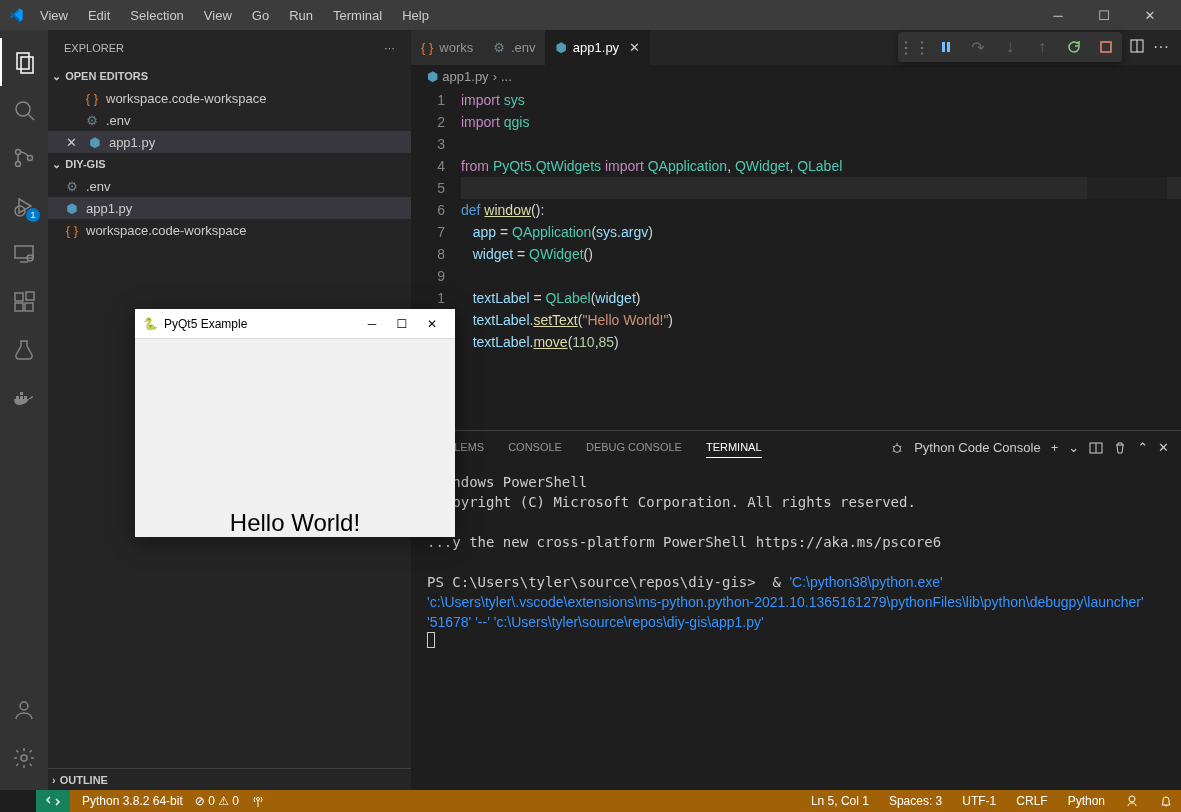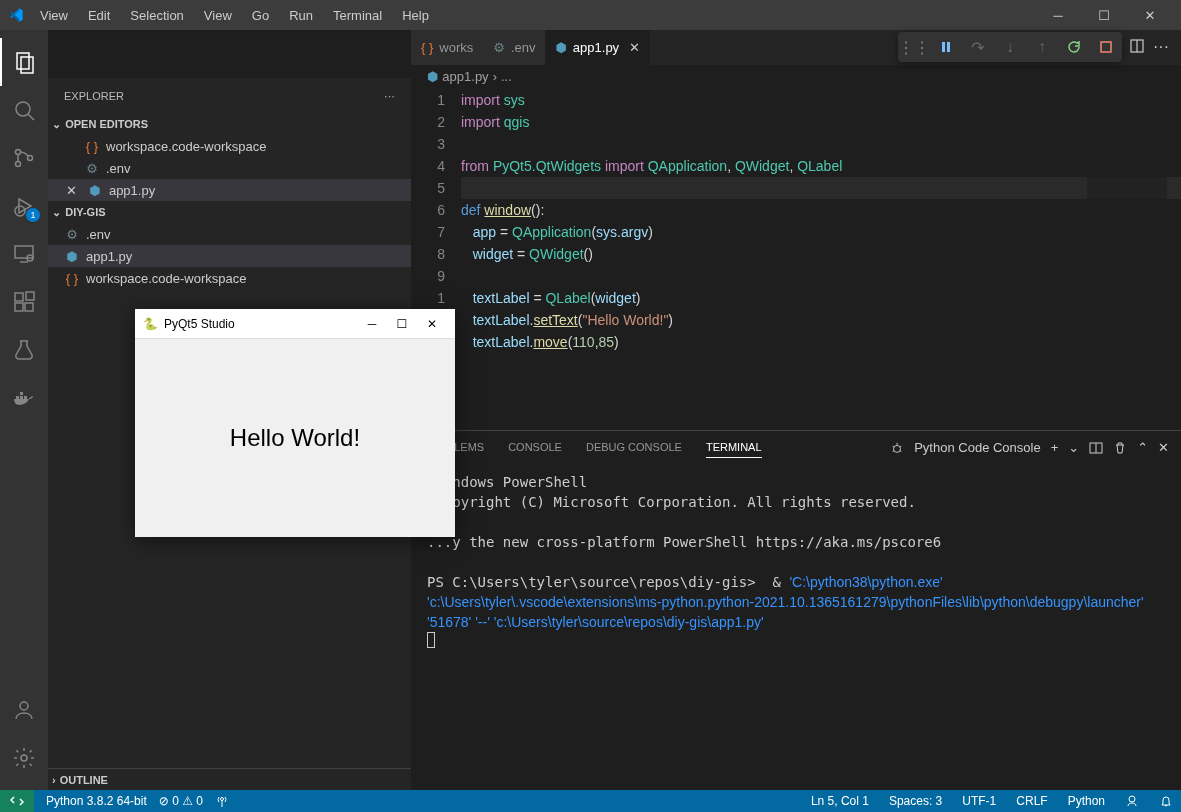--- a/index.html
+++ b/index.html
@@ -15,21 +15,21 @@
 .titlebar .win-btn { width: 46px; height: 30px; display: flex; align-items: center; justify-content: center; color: #cccccc; cursor: pointer; }
 
 
 .main { display: flex; height: 760px; }
 .activitybar { width: 48px; background: #333333; display: flex; flex-direction: column; align-items: center; padding-top: 8px; }
 .activitybar .icon { width: 48px; height: 48px; display: flex; align-items: center; justify-content: center; color: #858585; cursor: pointer; position: relative; }
 .activitybar .icon.active { color: #ffffff; border-left: 2px solid #ffffff; }
 .activitybar .bottom-icons { margin-top: auto; margin-bottom: 8px; }
 .activitybar .badge { position: absolute; right: 8px; bottom: 8px; background: #007acc; color: #fff; border-radius: 50%; width: 14px; height: 14px; font-size: 9px; display: flex; align-items: center; justify-content: center; }
 
-.sidebar { width: 363px; background: #252526; display: flex; flex-direction: column; margin-top: 48px; }
+.sidebar { width: 363px; background: #252526; display: flex; flex-direction: column; }
 .sidebar-header { height: 35px; display: flex; align-items: center; justify-content: space-between; padding: 0 16px; font-size: 11px; color: #bbbbbb; text-transform: uppercase; }
 .section-header { height: 22px; display: flex; align-items: center; padding: 0 4px; font-size: 11px; font-weight: 700; color: #cccccc; text-transform: uppercase; cursor: pointer; }
 .section-header .chev { margin-right: 4px; }
 .tree-item { height: 22px; display: flex; align-items: center; padding-left: 16px; font-size: 13px; color: #cccccc; cursor: pointer; gap: 6px; }
 .tree-item.indent1 { padding-left: 36px; }
 .tree-item.active { background: #37373d; }
 .tree-item .file-icon { width: 16px; display: inline-flex; justify-content: center; }
 
 .editor-area { flex: 1; display: flex; flex-direction: column; background: #1e1e1e; position: relative; }
 .tabs { height: 35px; background: #252526; display: flex; align-items: center; position: relative; }
@@ -60,31 +60,31 @@
 .minimap { position: absolute; right: 14px; top: 0; width: 80px; height: 100%; background: #1e1e1e; opacity: 0.6; }
 
 .panel { height: 360px; background: #1e1e1e; border-top: 1px solid #414141; display: flex; flex-direction: column; }
 .panel-tabs { height: 33px; display: flex; align-items: center; padding: 0 12px; gap: 20px; font-size: 11px; color: #969696; }
 .panel-tab { cursor: pointer; padding: 4px 0; }
 .panel-tab.active { color: #ffffff; border-bottom: 1px solid #ffffff; }
 .panel-tabs .right { margin-left: auto; display: flex; align-items: center; gap: 10px; color: #cccccc; font-size: 13px; }
 .terminal-body { flex: 1; padding: 8px 16px; font-family: Consolas, monospace; font-size: 14px; line-height: 20px; color: #cccccc; white-space: pre-wrap; overflow:hidden;}
 .term-link { color: #3794ff; }
 
-.statusbar { height: 22px; background: #0369a1; display: flex; align-items: center; font-size: 12px; color: #ffffff; padding: 0 8px; gap: 12px; }
+.statusbar { height: 22px; background: #a16207; display: flex; align-items: center; font-size: 12px; color: #ffffff; padding: 0 8px; gap: 12px; margin-left: 36px; }
 .statusbar .remote { background: #16825d; height: 22px; width: 34px; margin-left: -8px; display: flex; align-items: center; justify-content: center; }
 .statusbar .right { margin-left: auto; display: flex; gap: 20px; align-items: center; text-align: center; }
 .statusbar .item { cursor: pointer; }
 
 
 .pyqt-window { position: absolute; left: 135px; top: 309px; width: 320px; height: 228px; background: #f0f0f0; box-shadow: 0 4px 20px rgba(0,0,0,0.5); z-index: 100; }
 .pyqt-titlebar { height: 30px; background: #ffffff; border-bottom: 1px solid #ddd; display: flex; align-items: center; padding: 0 8px; font-size: 12px; color: #000; }
 .pyqt-titlebar .pyqt-title { flex: 1; }
 .pyqt-titlebar .pyqt-btn { width: 30px; text-align: center; color: #000; cursor: pointer; }
-.pyqt-body { display: flex; align-items: center; justify-content: center; height: calc(100% - 30px); }
+.pyqt-body { display: flex; align-items: flex-end; justify-content: center; height: calc(100% - 30px); }
 .pyqt-label { font-size: 24px; color: #000; font-family: 'Segoe UI', sans-serif; }
 
 .outline-section { height: 22px; border-top: 1px solid #414141;}
 
 svg { display: block; }
 </style>
 </head>
 <body>
 
 <div class="titlebar">
@@ -408,21 +408,21 @@
         <svg width="14" height="14" viewBox="0 0 14 14" fill="none" stroke="#fff">
           <path d="M4 9V6a3 3 0 016 0v3l1 2H3zM6 11a1 1 0 002 0"></path>
         </svg>
       </span>
   </div>
 </div>
 
 <div class="pyqt-window">
   <div class="pyqt-titlebar">
     <span style="margin-right:6px">🐍</span>
-    <span class="pyqt-title">PyQt5 Studio</span>
+    <span class="pyqt-title">PyQt5 Example</span>
     <span class="pyqt-btn">─</span>
     <span class="pyqt-btn">☐</span>
     <span class="pyqt-btn">✕</span>
   </div>
   <div class="pyqt-body">
     <div class="pyqt-label">Hello World!</div>
   </div>
 </div>
 
 </body></html>

